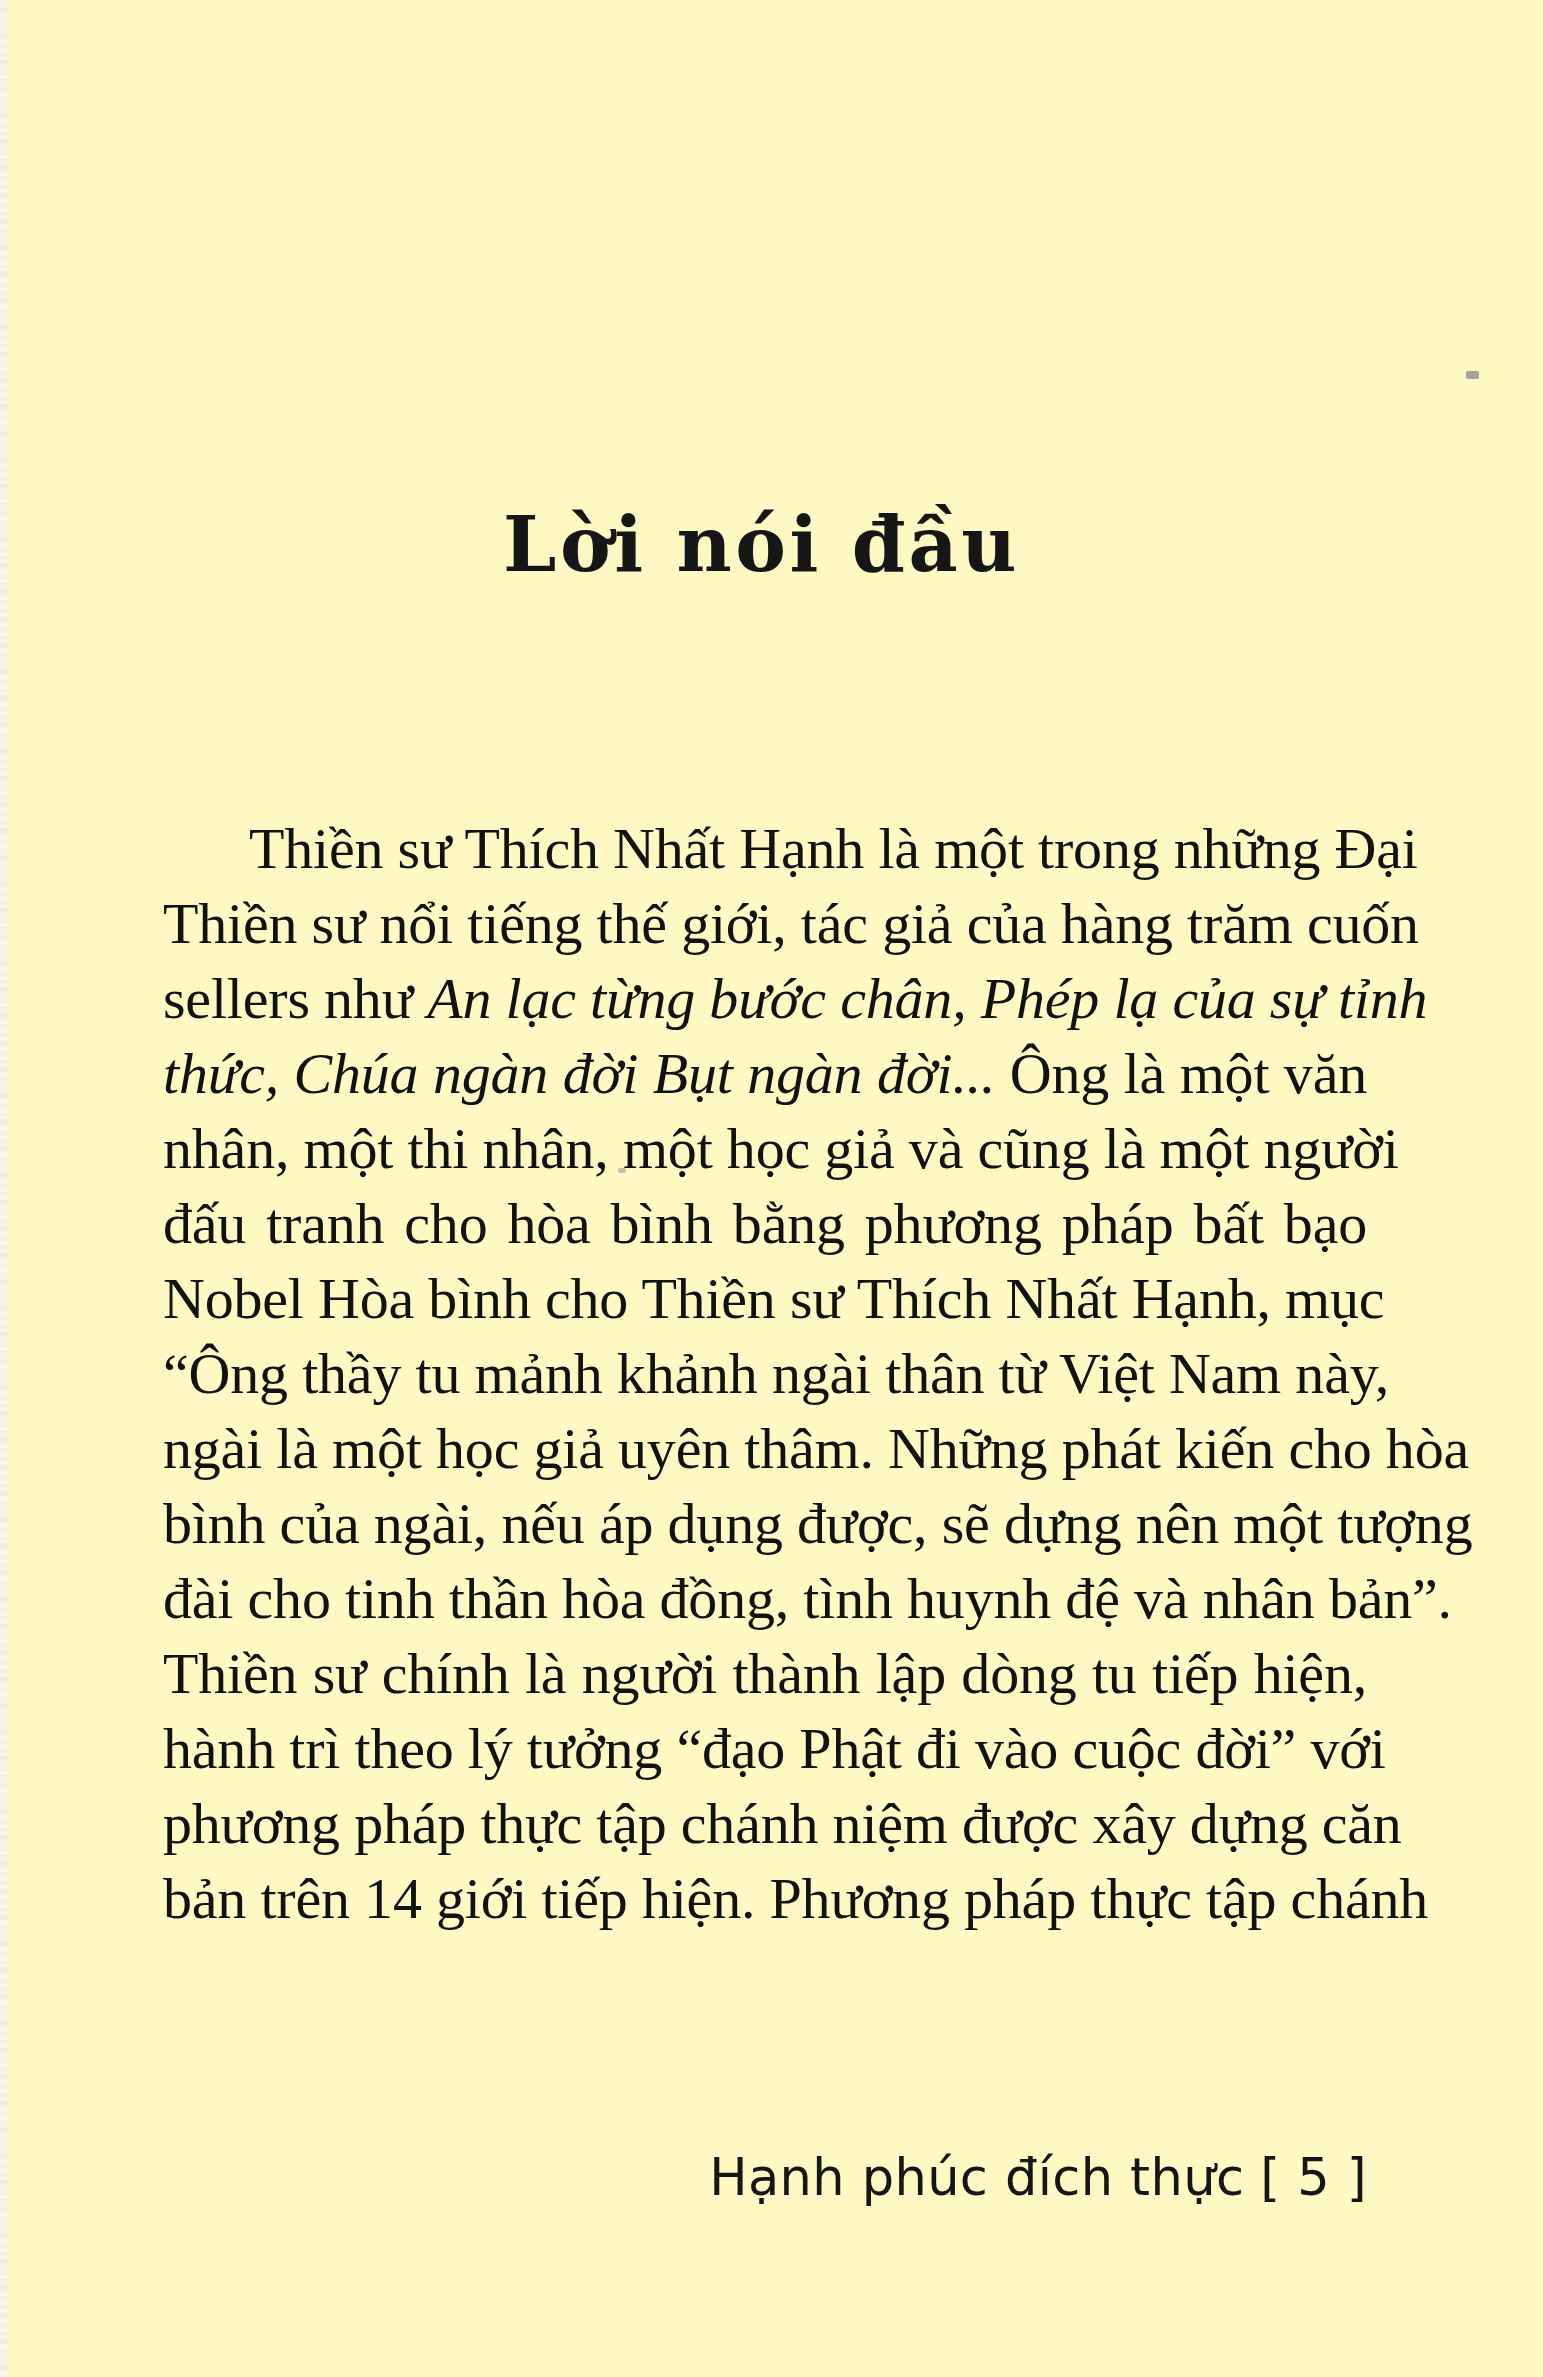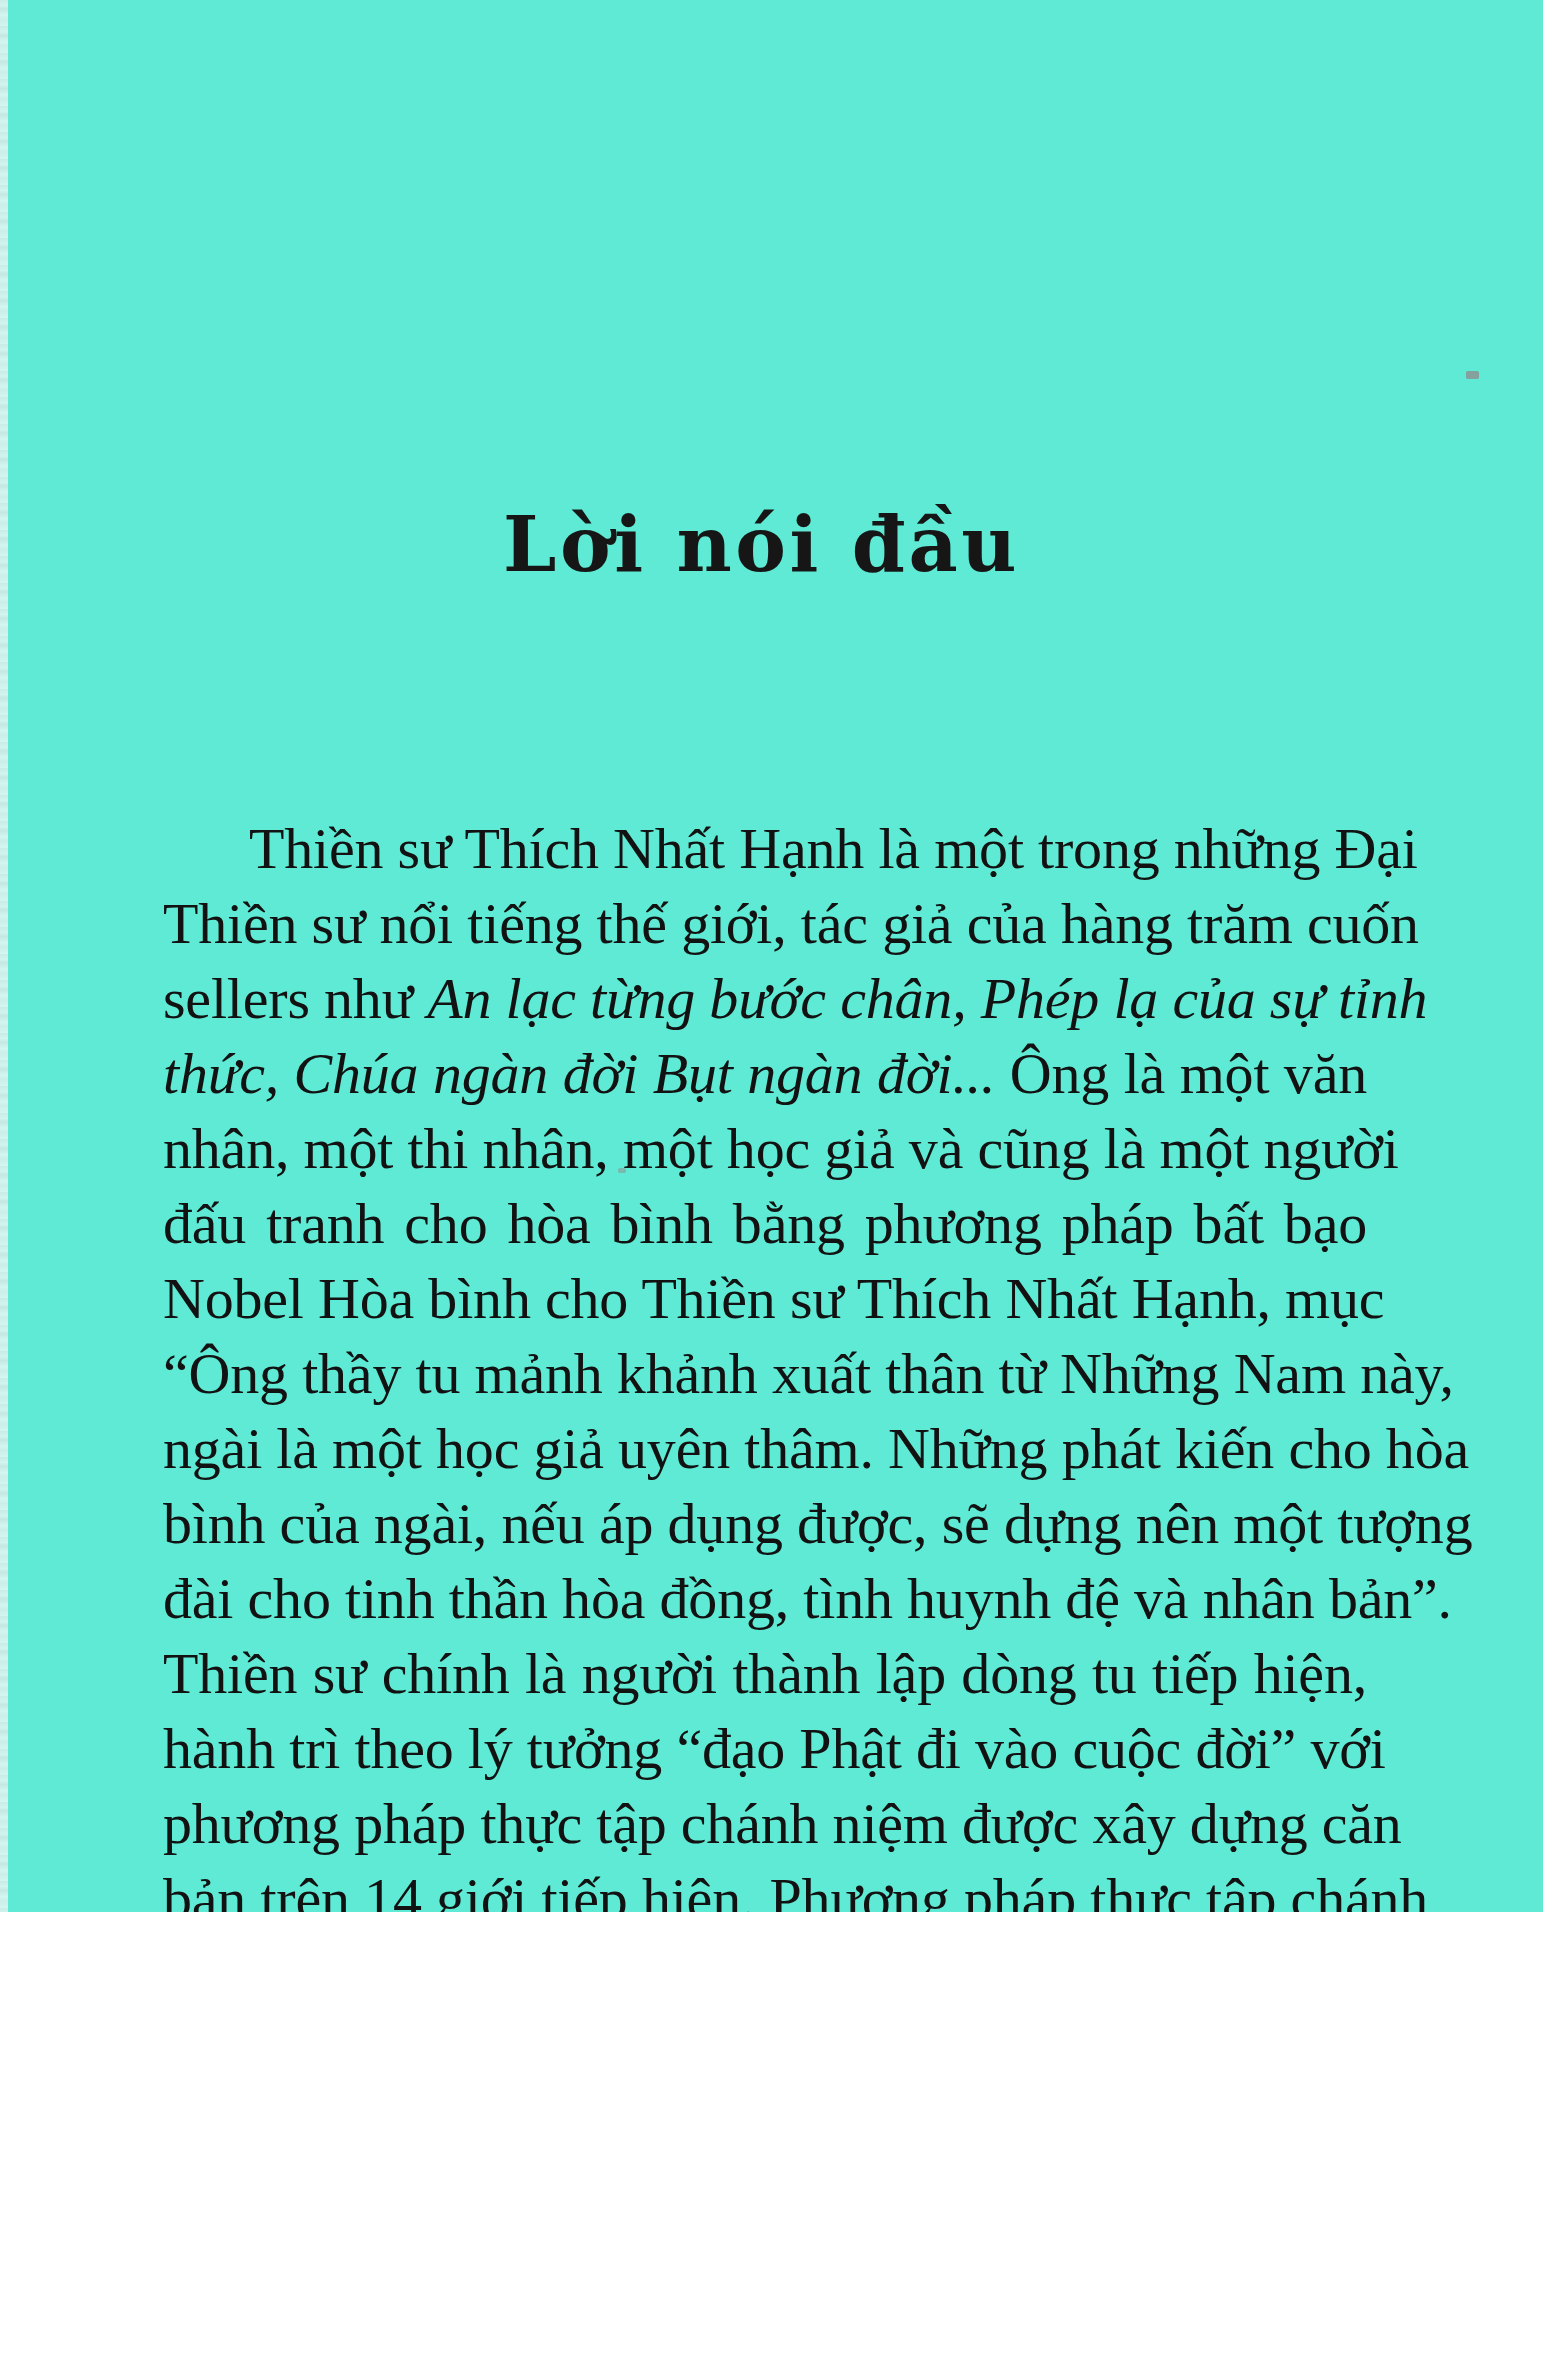--- a/index.html
+++ b/index.html
@@ -3,22 +3,22 @@
 <meta charset="utf-8">
 <style>
   html, body {
     margin: 0;
     padding: 0;
     background: #ffffff;
   }
   .page {
     position: relative;
     width: 1544px;
-    height: 1912px;
-    background: #5eead4;
+    height: 2377px;
+    background: #fef9c3;
     overflow: hidden;
     font-family: "Liberation Serif", serif;
     color: #121212;
   }
   
   .edge-noise {
     position: absolute;
     left: 0;
     top: 0;
     width: 8px;
@@ -102,21 +102,21 @@
   <h1 class="chapter-title">Lời nói đầu</h1>
 
   <div class="body-text">
       <div class="line indent"><span>Thiền sư Thích Nhất Hạnh là một trong những Đại</span></div>
       <div class="line"><span>Thiền sư nổi tiếng thế giới, tác giả của hàng trăm cuốn</span></div>
       <div class="line"><span>sellers như </span><span class="it">An lạc từng bước chân, Phép lạ của sự tỉnh</span></div>
       <div class="line"><span class="it">thức, Chúa ngàn đời Bụt ngàn đời...</span><span> Ông là một văn</span></div>
       <div class="line"><span>nhân, một thi nhân, một học giả và cũng là một người</span></div>
       <div class="line"><span>đấu tranh cho hòa bình bằng phương pháp bất bạo</span></div>
       <div class="line"><span>Nobel Hòa bình cho Thiền sư Thích Nhất Hạnh, mục</span></div>
-      <div class="line"><span>“Ông thầy tu mảnh khảnh xuất thân từ Những Nam này,</span></div>
+      <div class="line"><span>“Ông thầy tu mảnh khảnh ngài thân từ Việt Nam này,</span></div>
       <div class="line"><span>ngài là một học giả uyên thâm. Những phát kiến cho hòa</span></div>
       <div class="line"><span>bình của ngài, nếu áp dụng được, sẽ dựng nên một tượng</span></div>
       <div class="line"><span>đài cho tinh thần hòa đồng, tình huynh đệ và nhân bản”.</span></div>
       <div class="line"><span>Thiền sư chính là người thành lập dòng tu tiếp hiện,</span></div>
       <div class="line"><span>hành trì theo lý tưởng “đạo Phật đi vào cuộc đời” với</span></div>
       <div class="line"><span>phương pháp thực tập chánh niệm được xây dựng căn</span></div>
       <div class="line"><span>bản trên 14 giới tiếp hiện. Phương pháp thực tập chánh</span></div>
     </div>
 
   <div class="footer">

